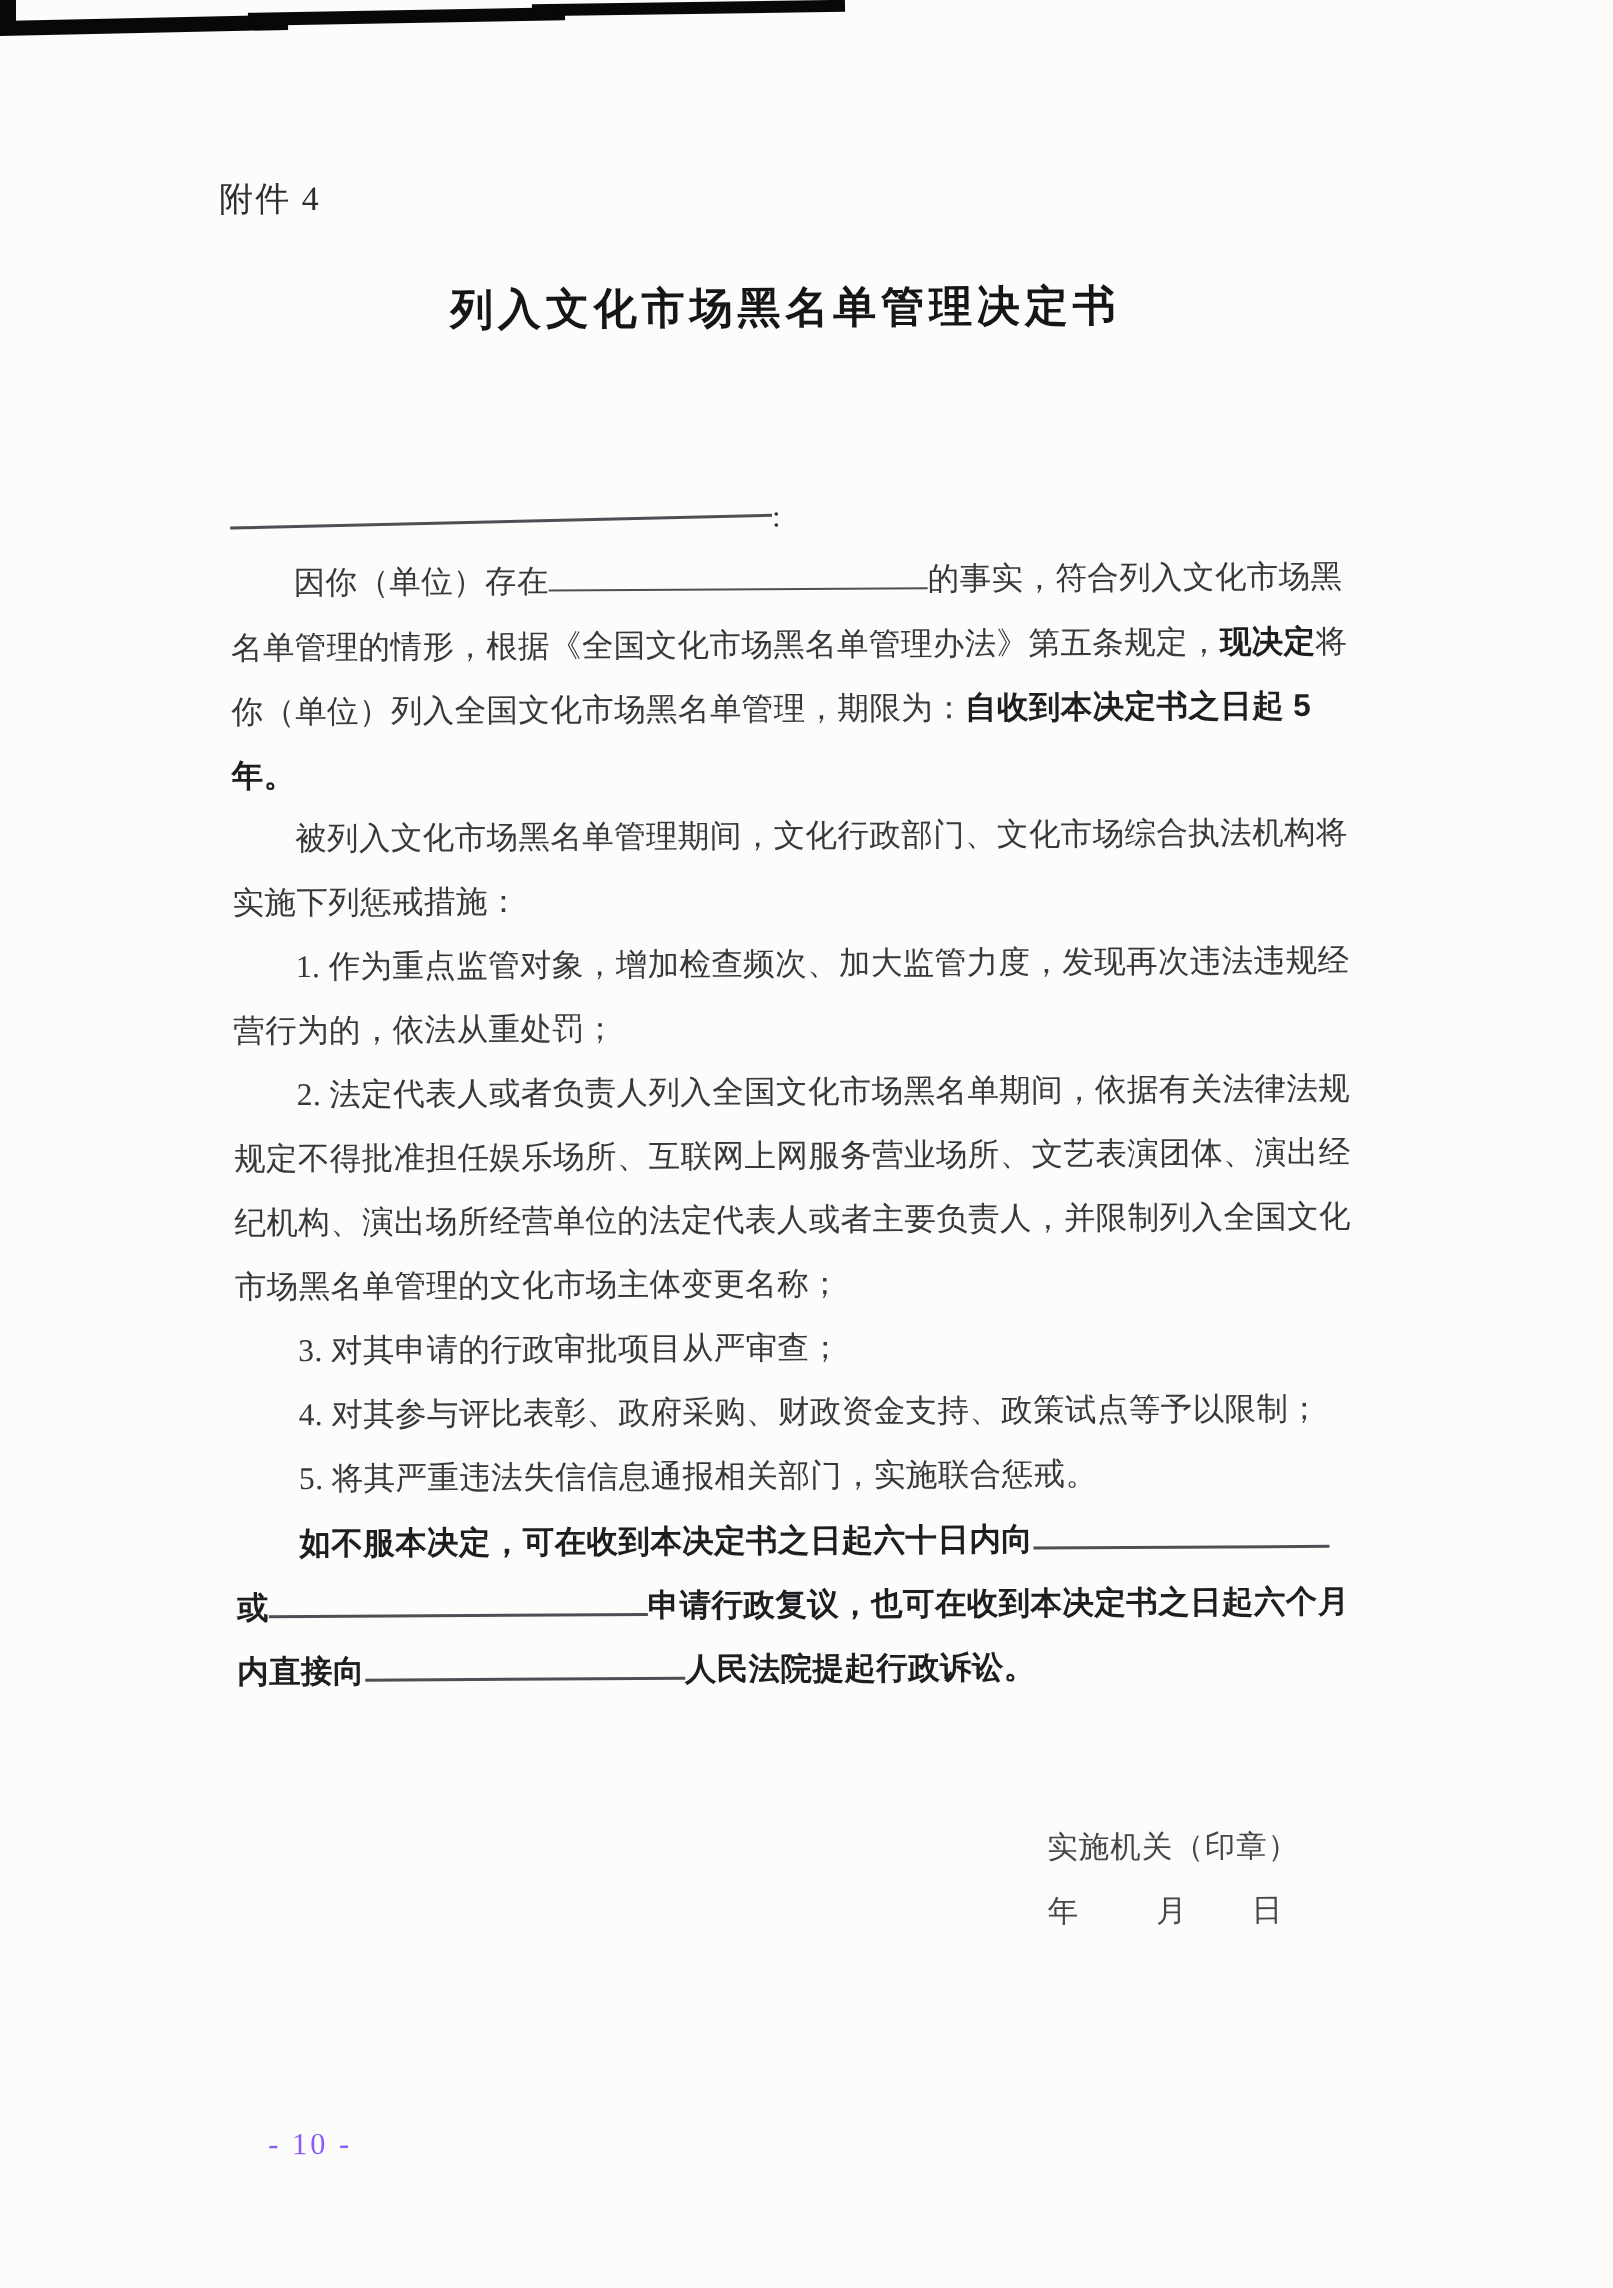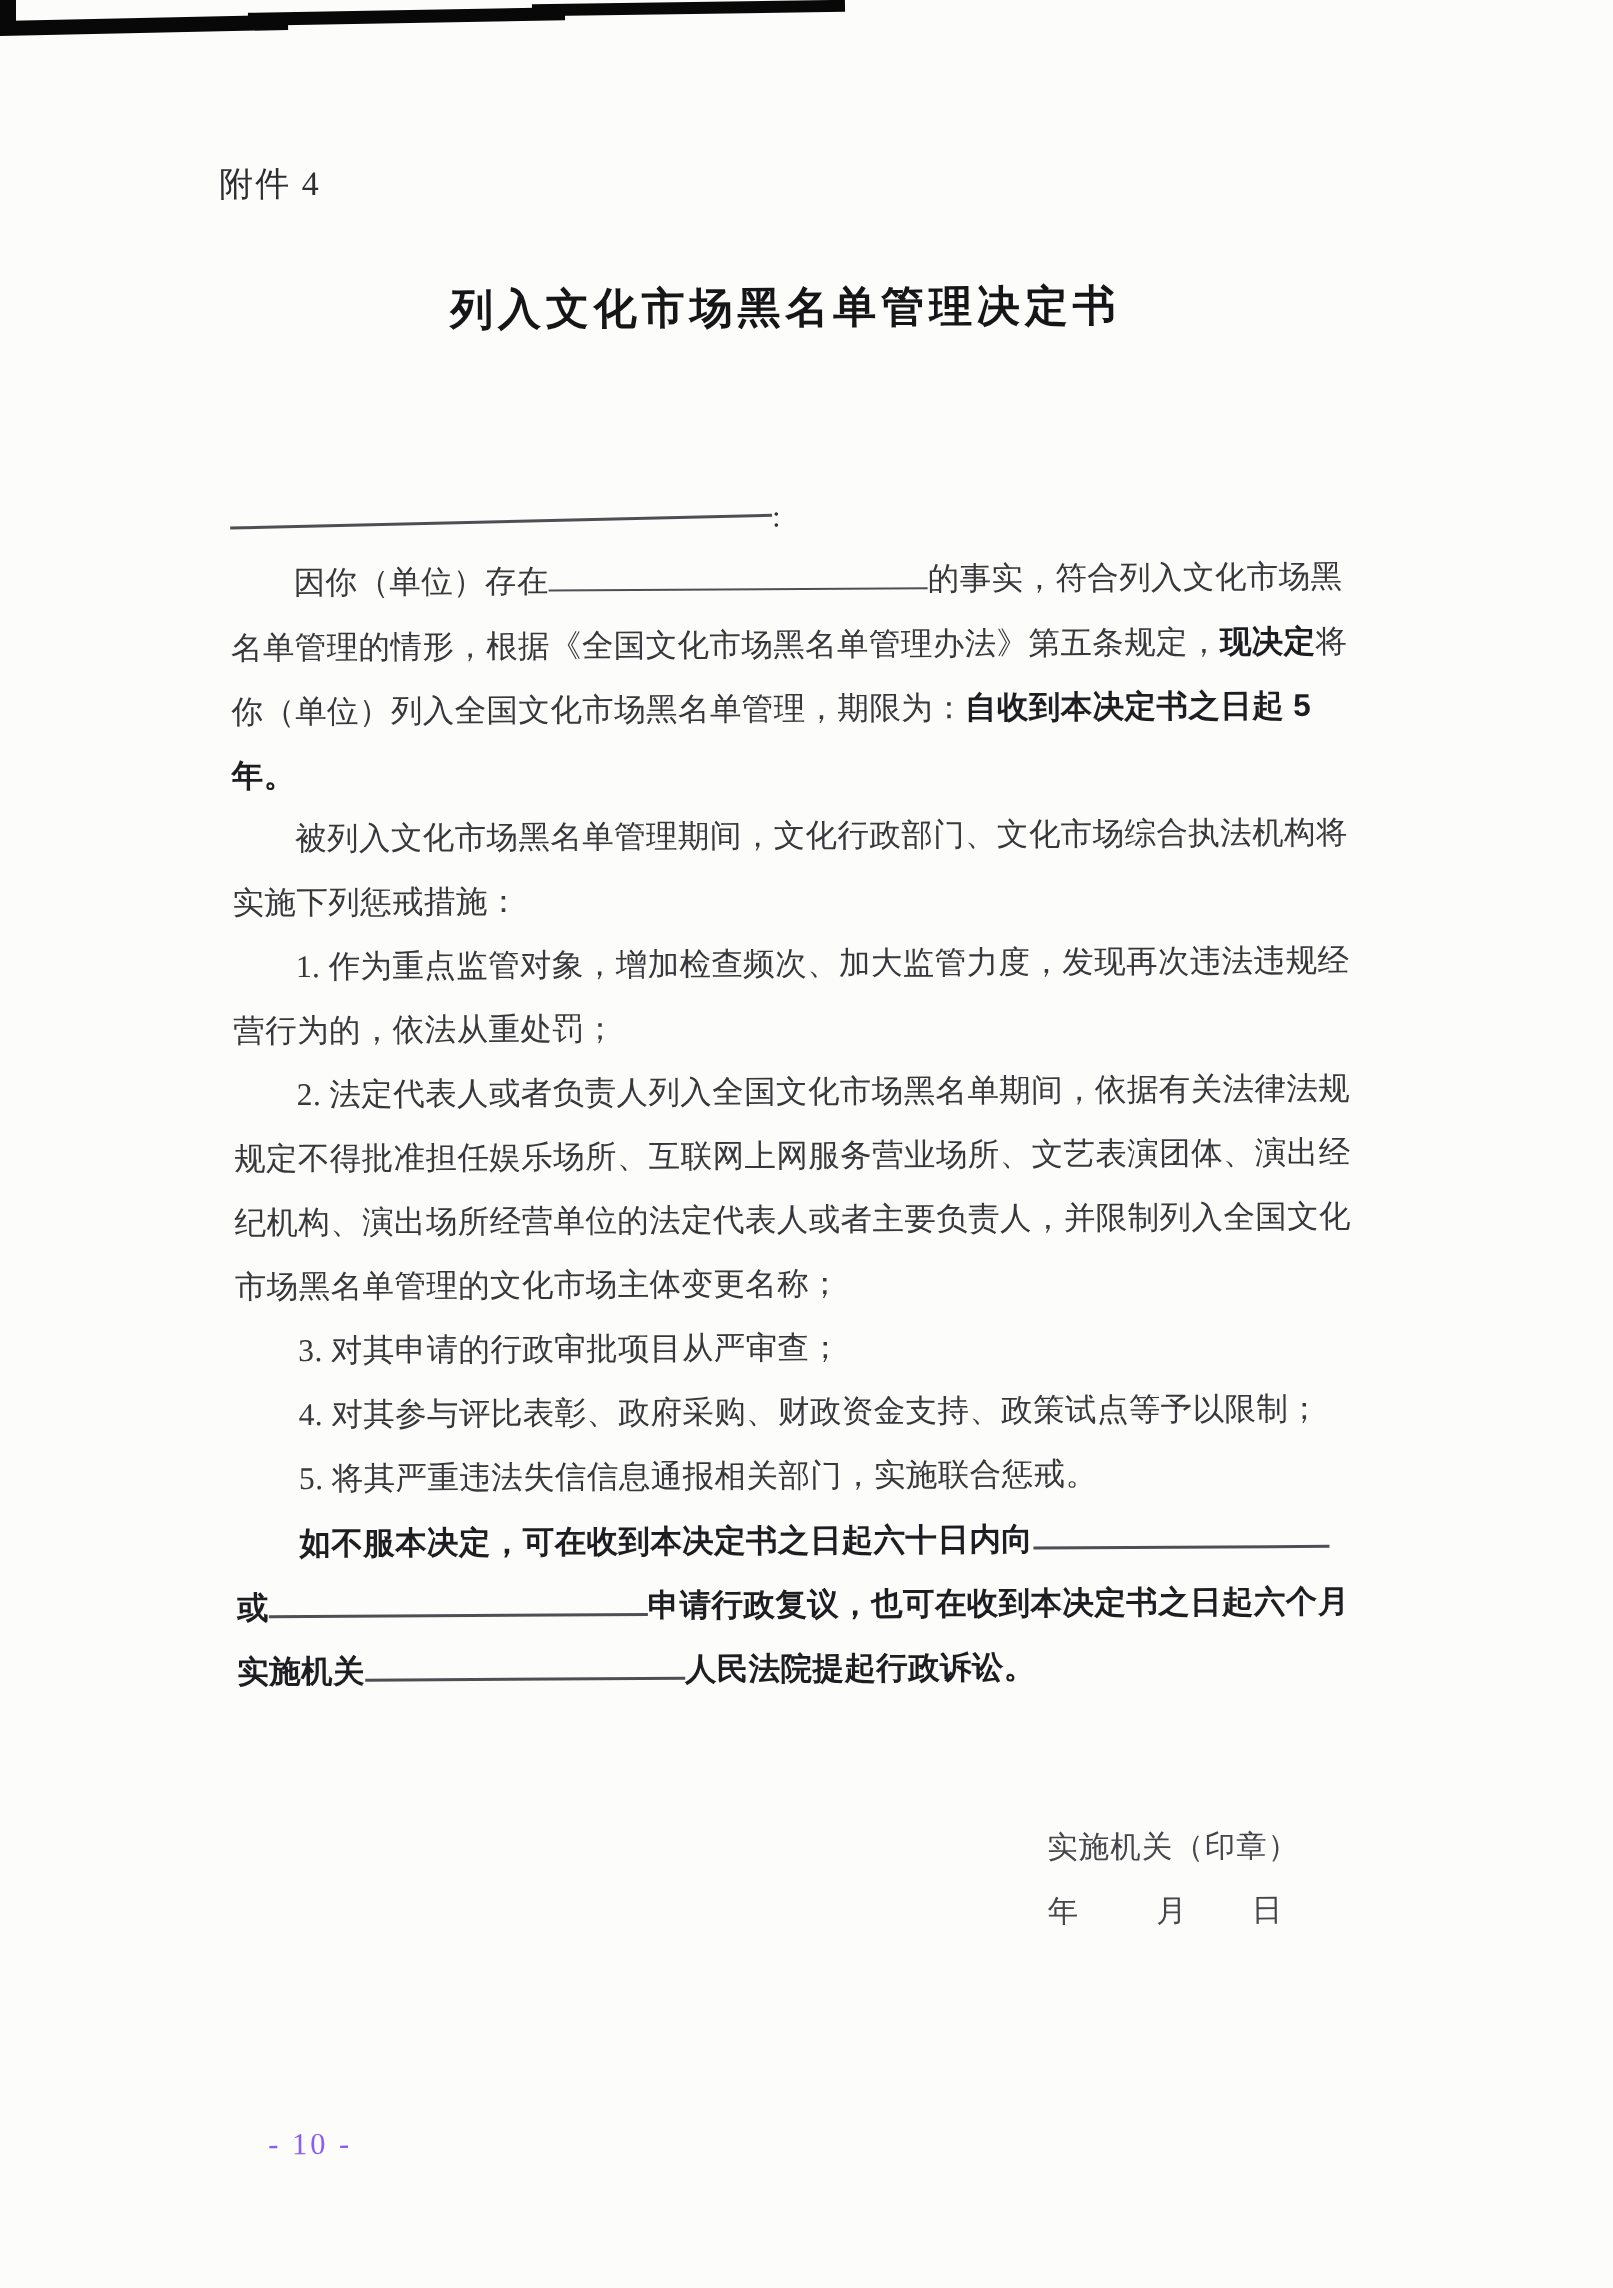--- a/index.html
+++ b/index.html
@@ -21,21 +21,21 @@
   .bar3{left:532px;top:2px;width:313px;height:11.8px;transform:rotate(-0.8deg);}
   .bar4{left:0px;top:0px;width:15.8px;height:29.6px;}
 
   .sheet{
     position:absolute;left:0;top:0;width:1614px;height:2288px;
     transform:rotate(-0.35deg);
     transform-origin:50% 50%;
     color:#38383c;
   }
   .attachment{
-    position:absolute;left:225px;top:158px;
+    position:absolute;left:225px;top:173px;
     font-size:34px;letter-spacing:2px;color:#2e2e32;
   }
   .title{
     position:absolute;left:234px;top:279px;width:1113px;margin:0;
     text-align:center;
     font-family:"Liberation Sans","DejaVu Sans",sans-serif;
     font-weight:700;font-size:43px;letter-spacing:4.9px;color:#161619;
   }
   .doc-body{
     position:absolute;left:234px;top:484px;width:1119px;
@@ -118,21 +118,21 @@
       <div class="line indent"><span>3. 对其申请的行政审批项目从严审查；</span></div>
 
       <div class="line indent"><span>4. 对其参与评比表彰、政府采购、财政资金支持、政策试点等予以限制；</span></div>
 
       <div class="line indent"><span>5. 将其严重违法失信信息通报相关部门，实施联合惩戒。</span></div>
 
       <div class="line indent"><span class="b">如不服本决定，可在收到本决定书之日起六十日内向</span><span class="blank blank-a1"></span></div>
 
       <div class="line"><span class="b">或</span><span class="blank blank-a2"></span><span class="b">申请行政复议，也可在收到本决定书之日起六个月</span></div>
 
-      <div class="line"><span class="b">实施机关</span><span class="blank blank-a3"></span><span class="b">人民法院提起行政诉讼。</span></div>
+      <div class="line"><span class="b">内直接向</span><span class="blank blank-a3"></span><span class="b">人民法院提起行政诉讼。</span></div>
 
     </div>
 
     <div class="sign-block">
       <div class="sign-agency">实施机关（印章）</div>
       <div class="sign-date"><span>年</span><span class="gap-month">月</span><span class="gap-day">日</span></div>
     </div>
 
     <div class="footer">- 10 -</div>
 

